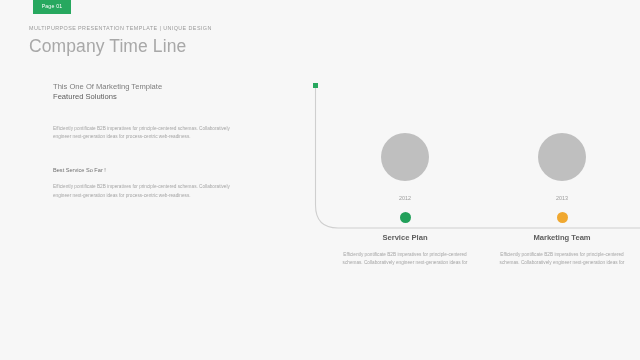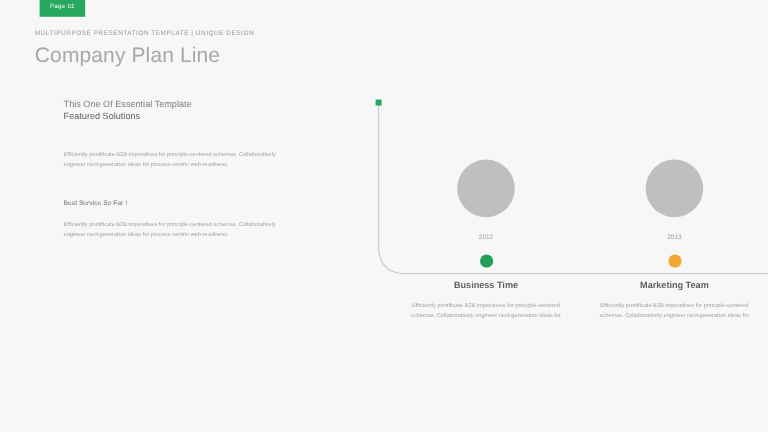--- a/index.html
+++ b/index.html
@@ -173,25 +173,25 @@
 <body>
 
 <div class="slide">
 
   <div class="page-badge">
     <span>Page 01</span>
   </div>
 
   <div class="header">
     <div class="eyebrow">MULTIPURPOSE PRESENTATION TEMPLATE | UNIQUE DESIGN</div>
-    <div class="slide-title">Company Plan Line</div>
+    <div class="slide-title">Company Time Line</div>
   </div>
 
   <div class="copy-col">
-    <div class="copy-heading-light">This One Of Essential Template</div>
+    <div class="copy-heading-light">This One Of Marketing Template</div>
     <div class="copy-heading-bold">Featured Solutions</div>
 
     <div class="copy-block">
       <div class="copy-body">Efficiently pontificate B2B imperatives for principle-centered schemas. Collaboratively engineer next-generation ideas for process-centric web-readiness.</div>
     </div>
 
     <div class="copy-block-2">
       <div class="copy-sub">Best Service So Far !</div>
       <div class="copy-body">Efficiently pontificate B2B imperatives for principle-centered schemas. Collaboratively engineer next-generation ideas for process-centric web-readiness.</div>
     </div>
@@ -202,21 +202,21 @@
       <path d="M 315.5 86 L 315.5 205 Q 315.5 228 338 228 L 640 228" fill="none" stroke="#cfcfcf" stroke-width="1.1"></path>
     </svg>
   </div>
 
   <div class="top-cap"></div>
 
   <div class="node node-1">
     <div class="node-circle"></div>
     <div class="node-year">2012</div>
     <div class="node-dot" style="background:#22a05a"></div>
-    <div class="node-title">Business Time</div>
+    <div class="node-title">Service Plan</div>
     <div class="node-desc">Efficiently pontificate B2B imperatives for principle-centered schemas. Collaboratively engineer next-generation ideas for</div>
   </div>
 
   <div class="node node-2">
     <div class="node-circle"></div>
     <div class="node-year">2013</div>
     <div class="node-dot" style="background:#f0a830"></div>
     <div class="node-title">Marketing Team</div>
     <div class="node-desc">Efficiently pontificate B2B imperatives for principle-centered schemas. Collaboratively engineer next-generation ideas for</div>
   </div>

